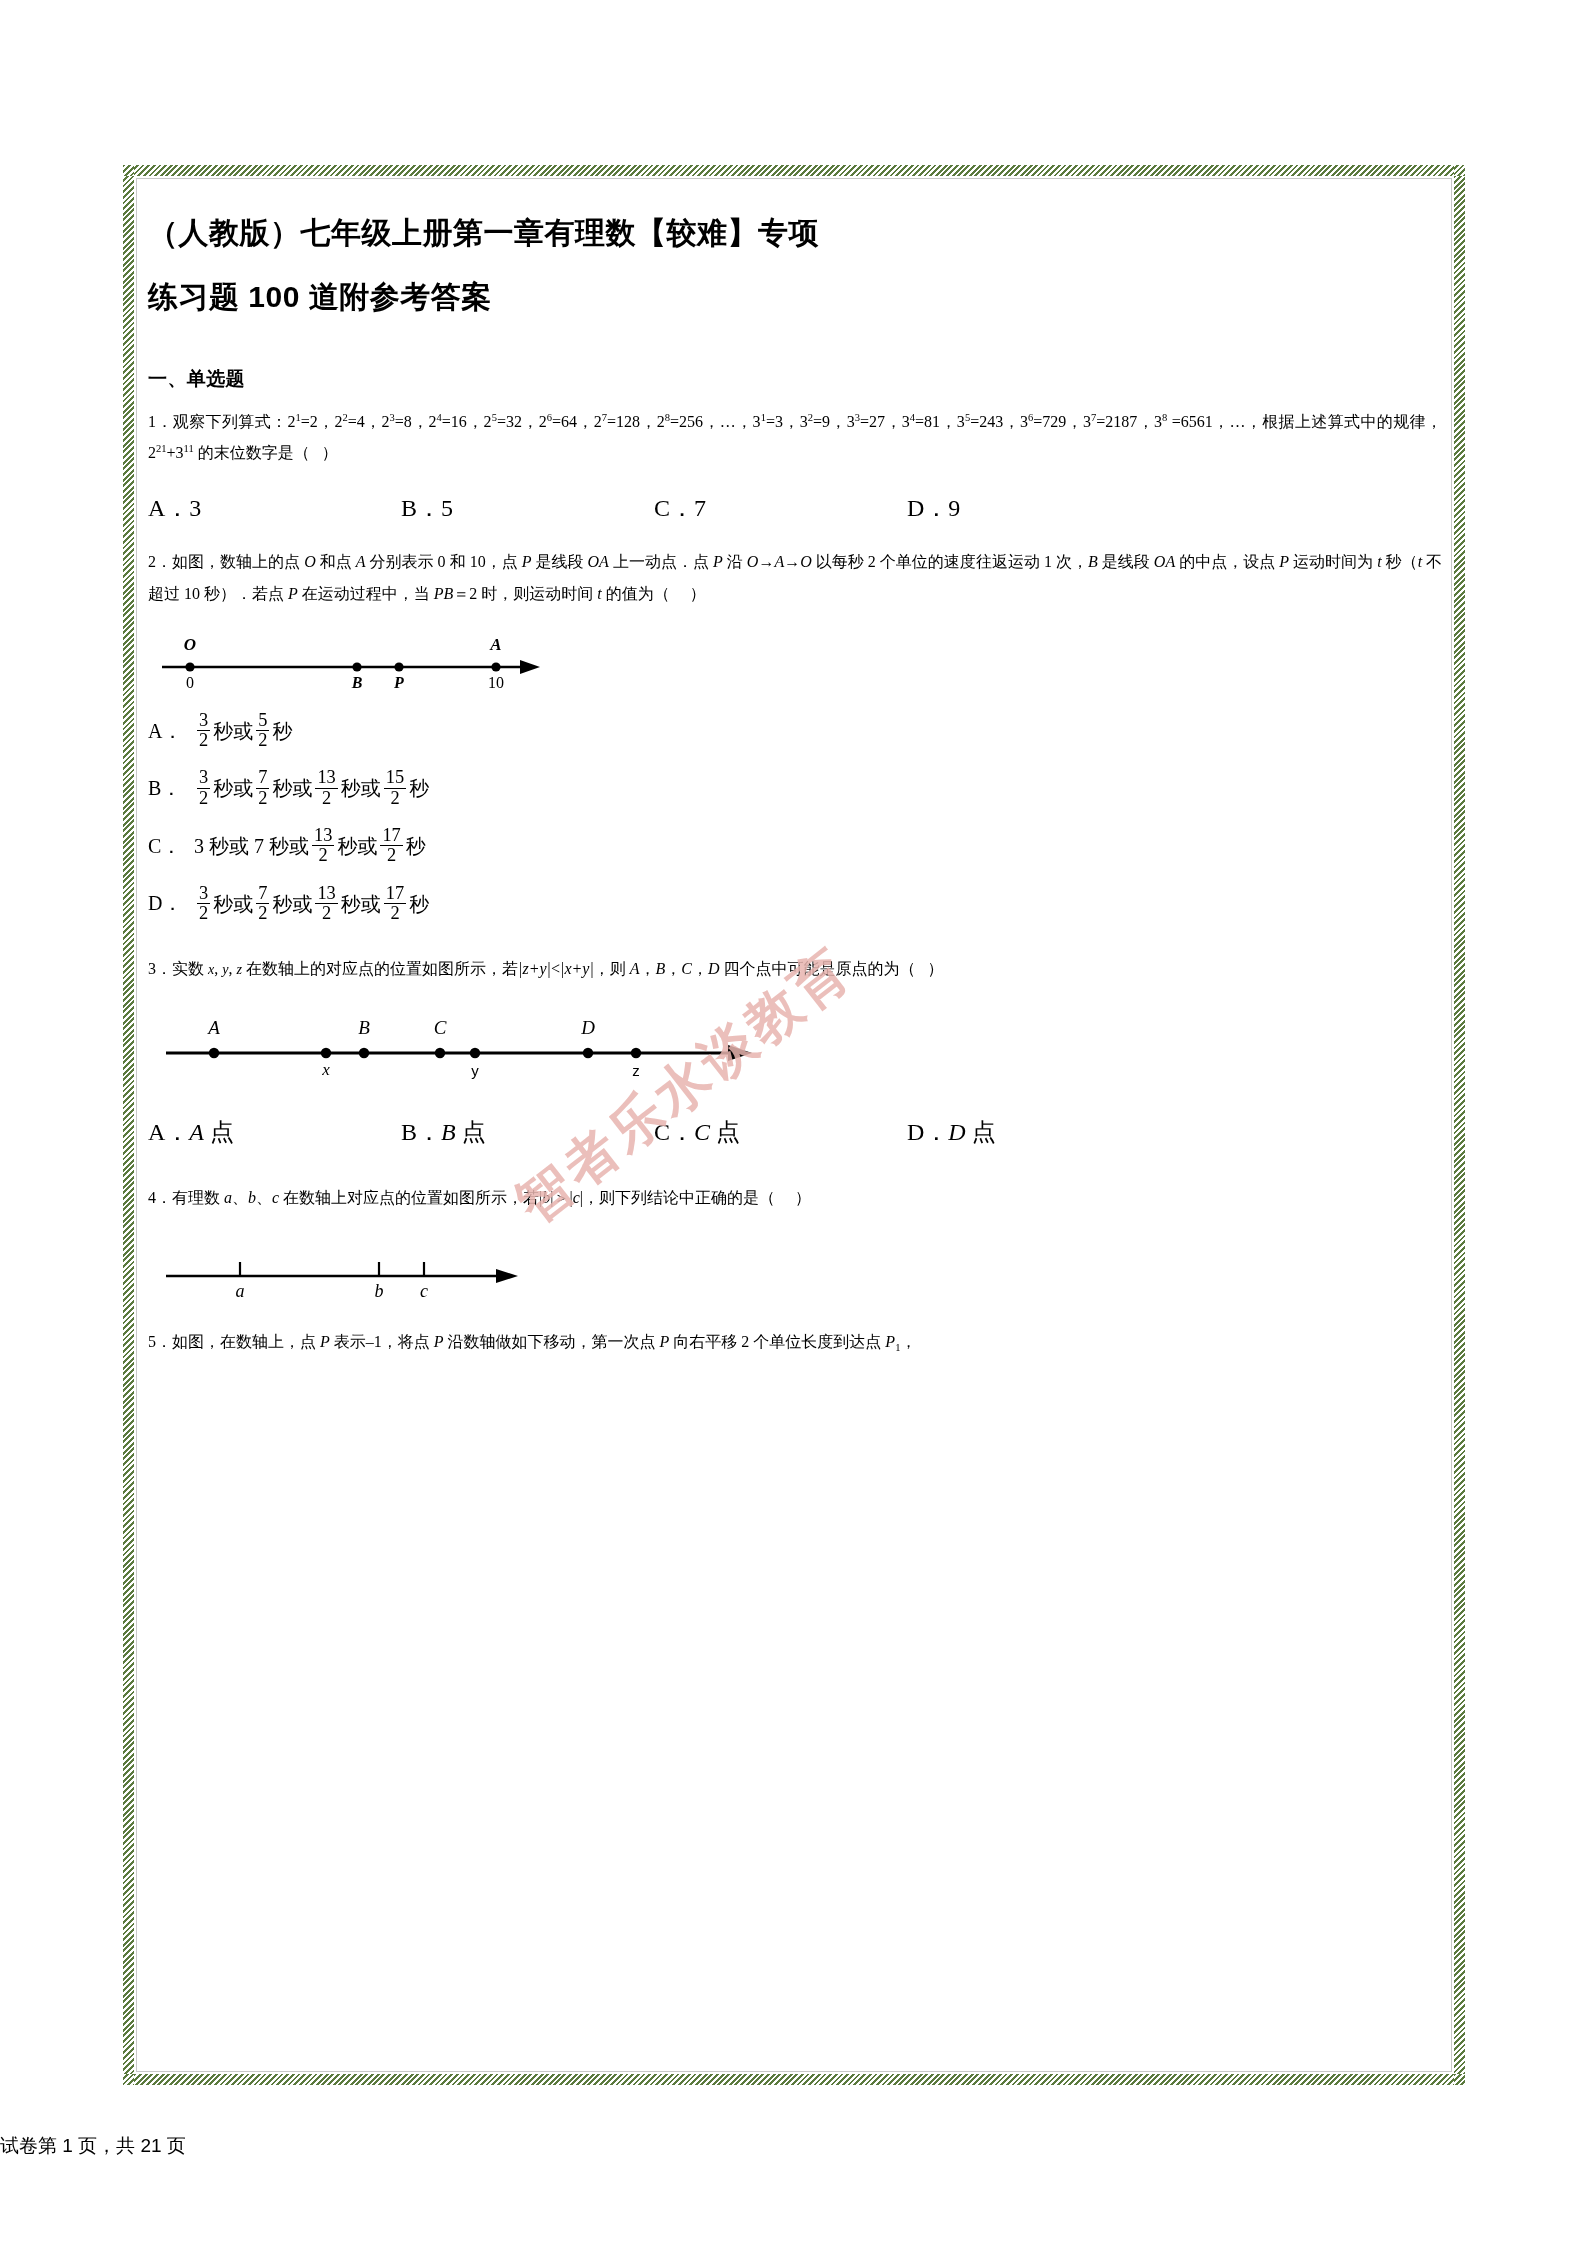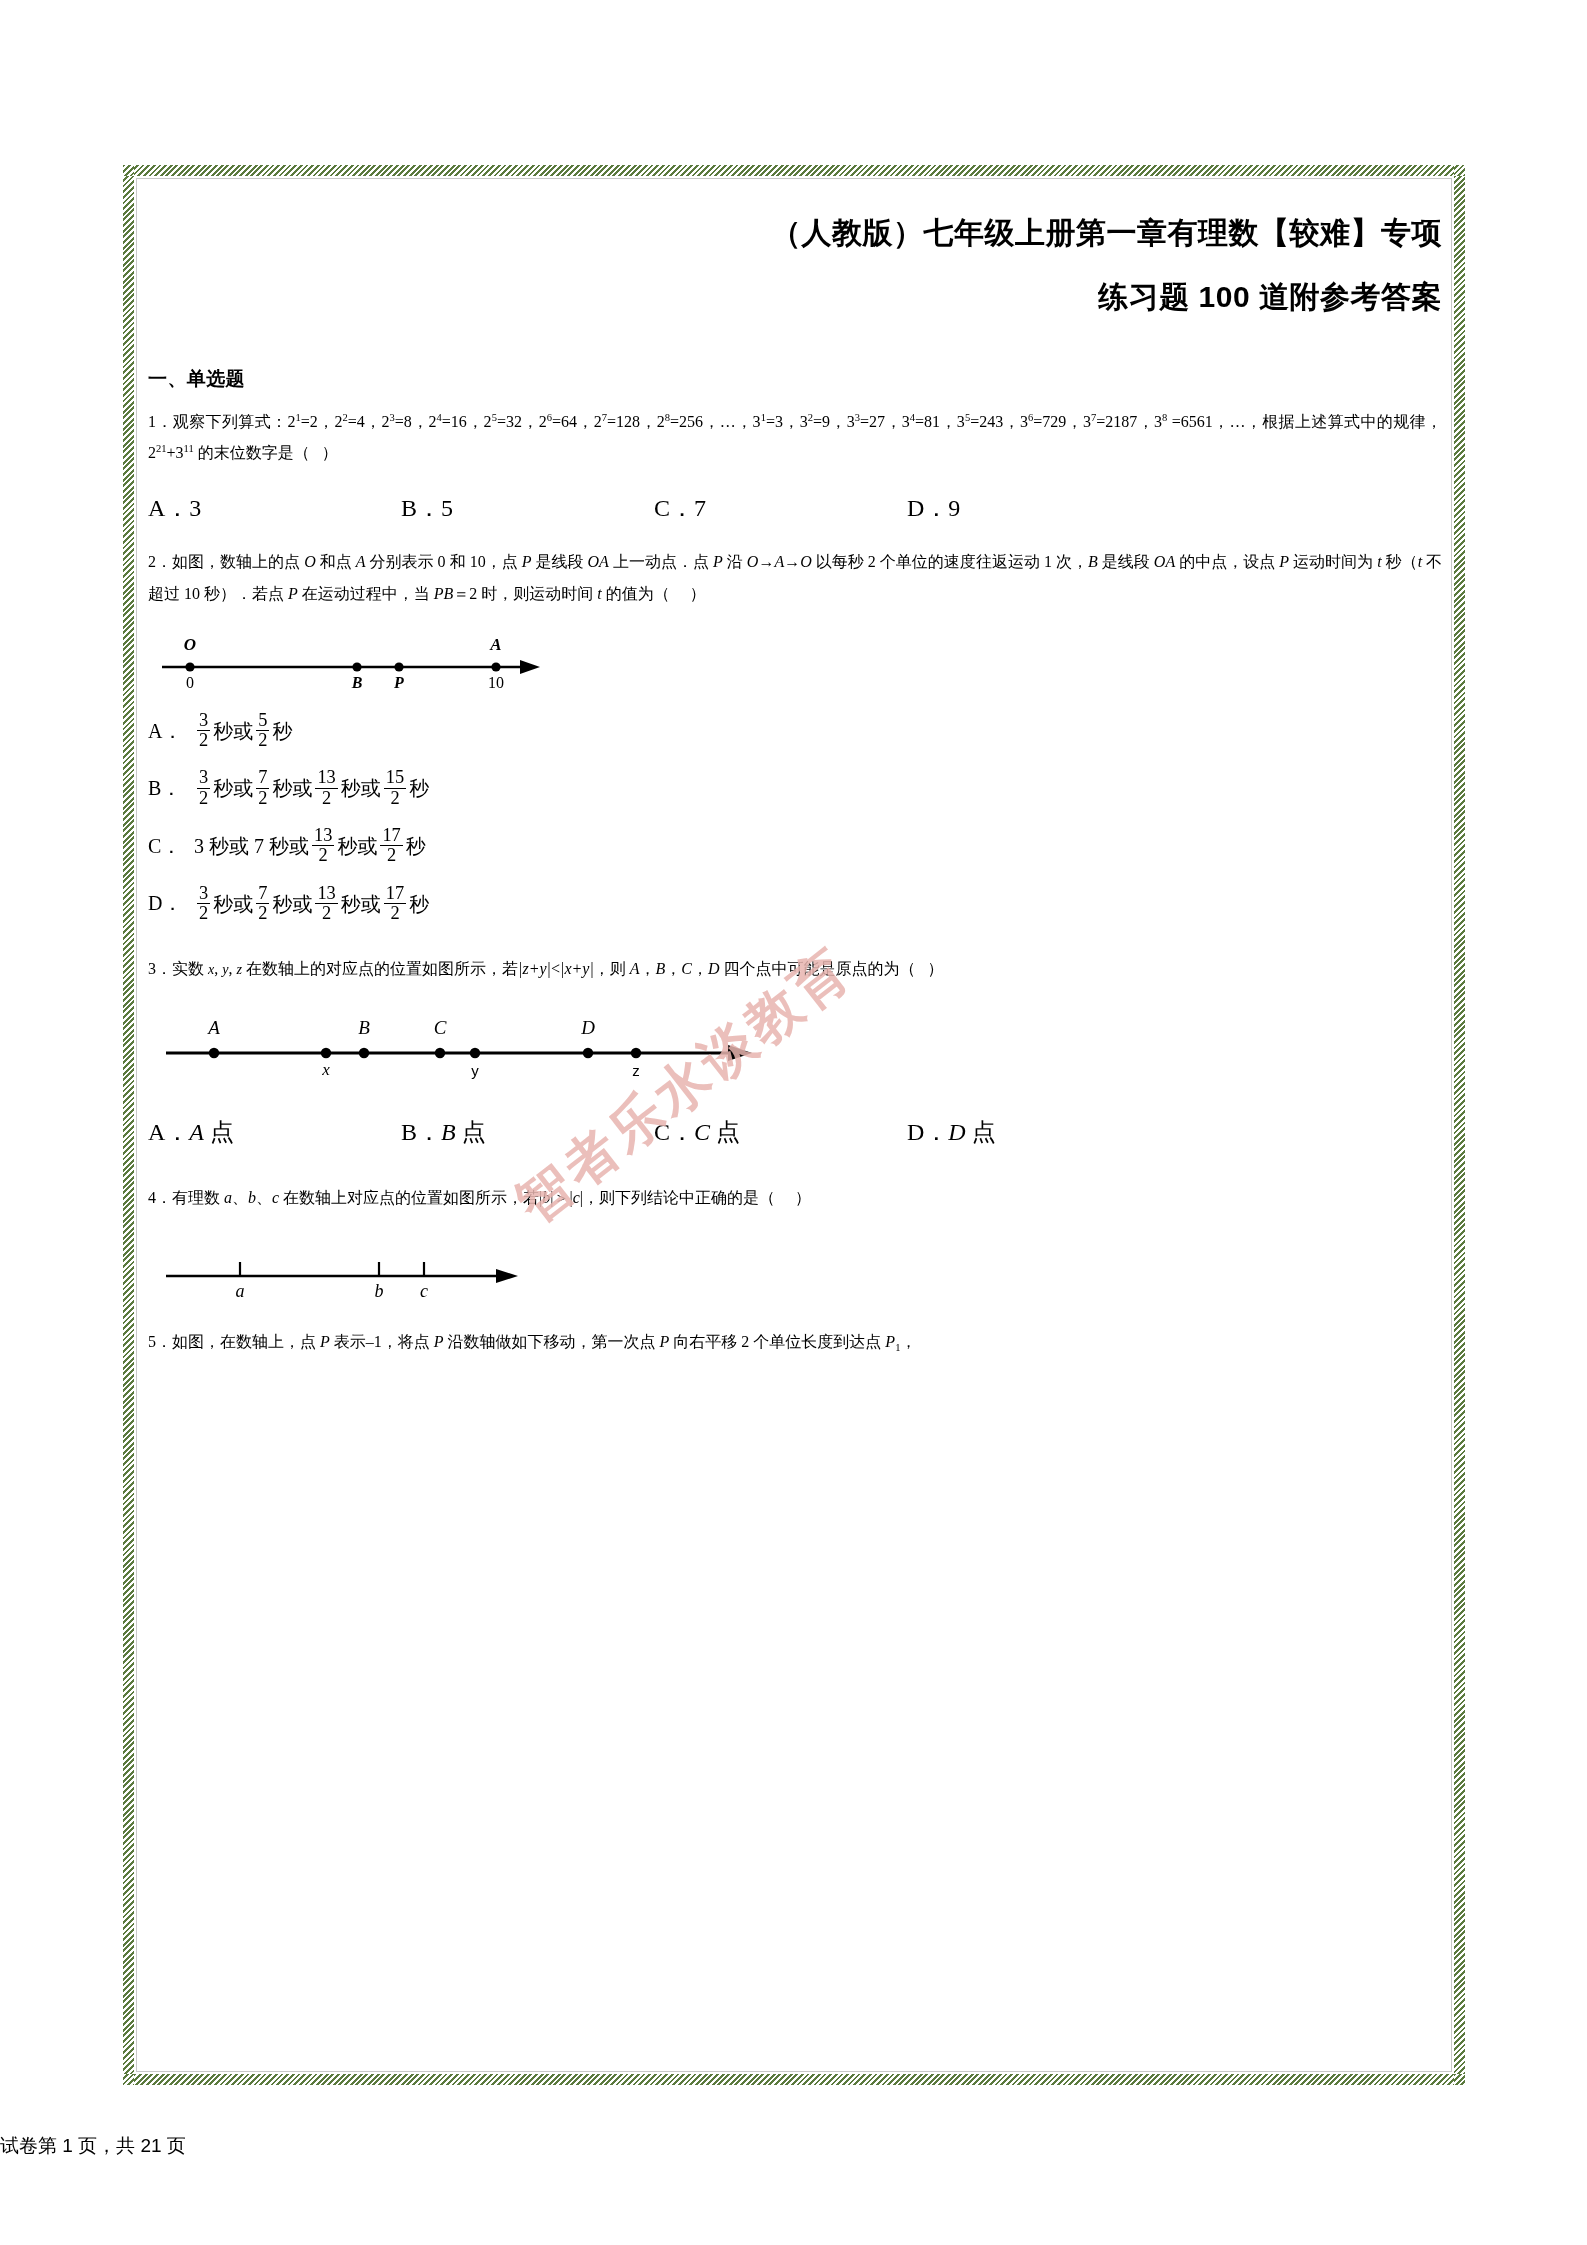--- a/index.html
+++ b/index.html
@@ -67,21 +67,21 @@
 
   
   #content {
     position: absolute;
     left: 148px;
     top: 190px;
     width: 1294px;
   }
 
   .doc-title {
-    text-align: right;
+    text-align: left;
     font-size: 30px;
     font-weight: bold;
     line-height: 1.0;
     letter-spacing: 0.5px;
     font-family: "Liberation Sans", "DejaVu Sans", sans-serif;
   }
   .title-line-1 { margin-top: 28px; }
   .title-line-2 { margin-top: 34px; }
   .title-line-3 { margin-top: 34px; }
 

